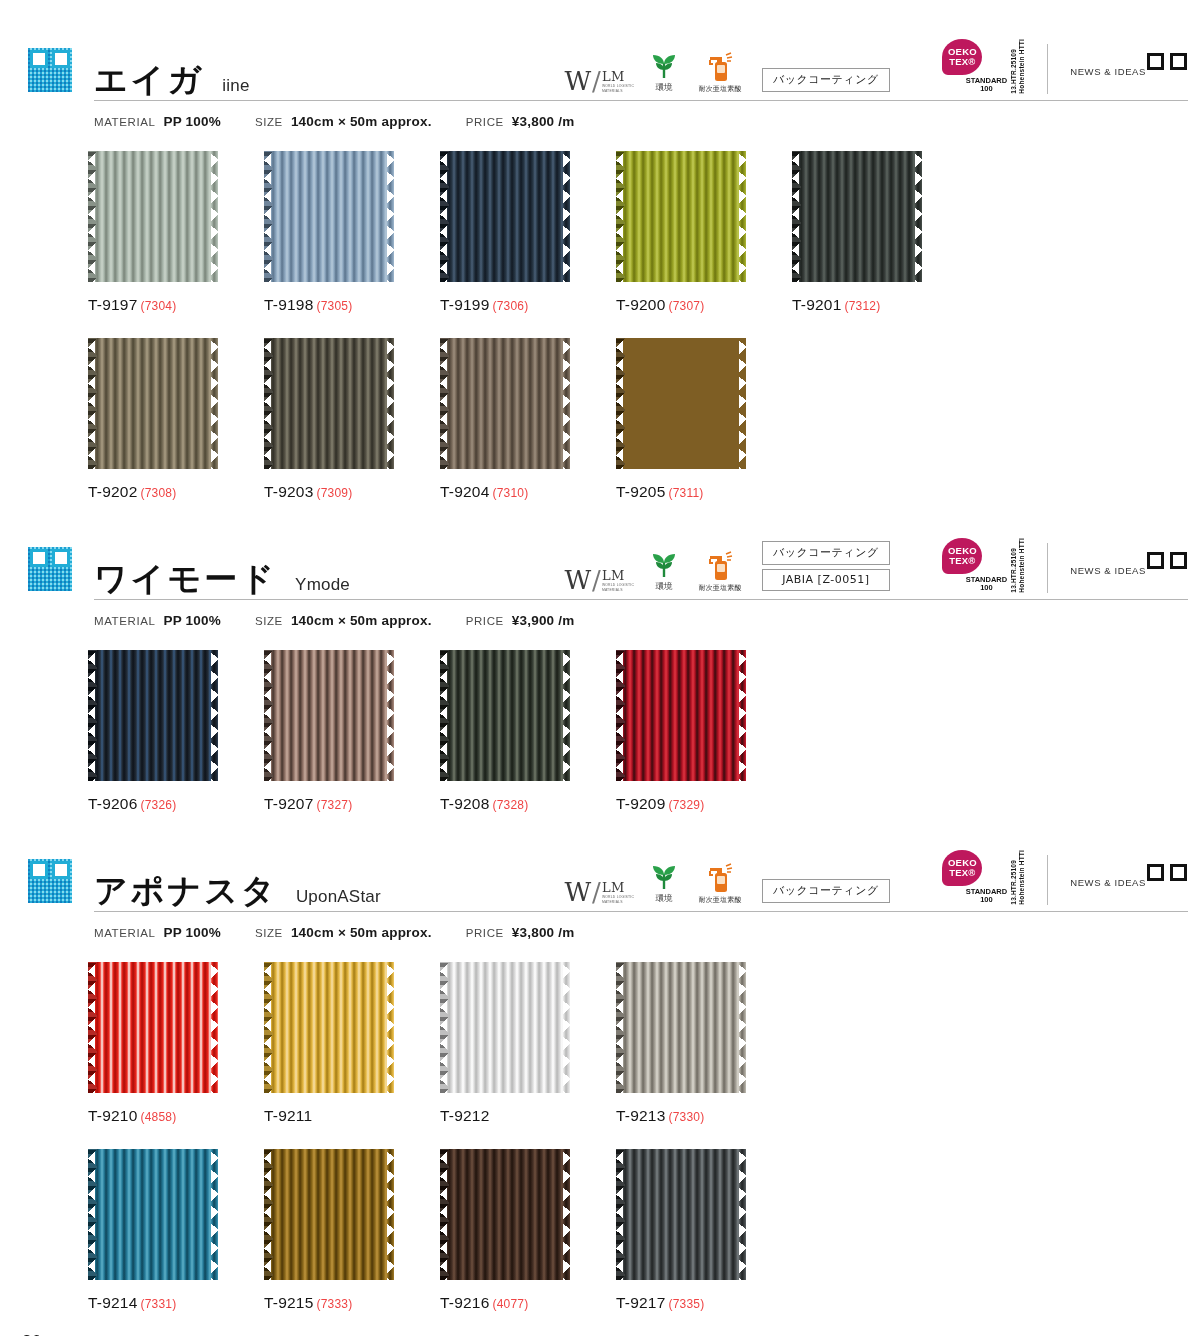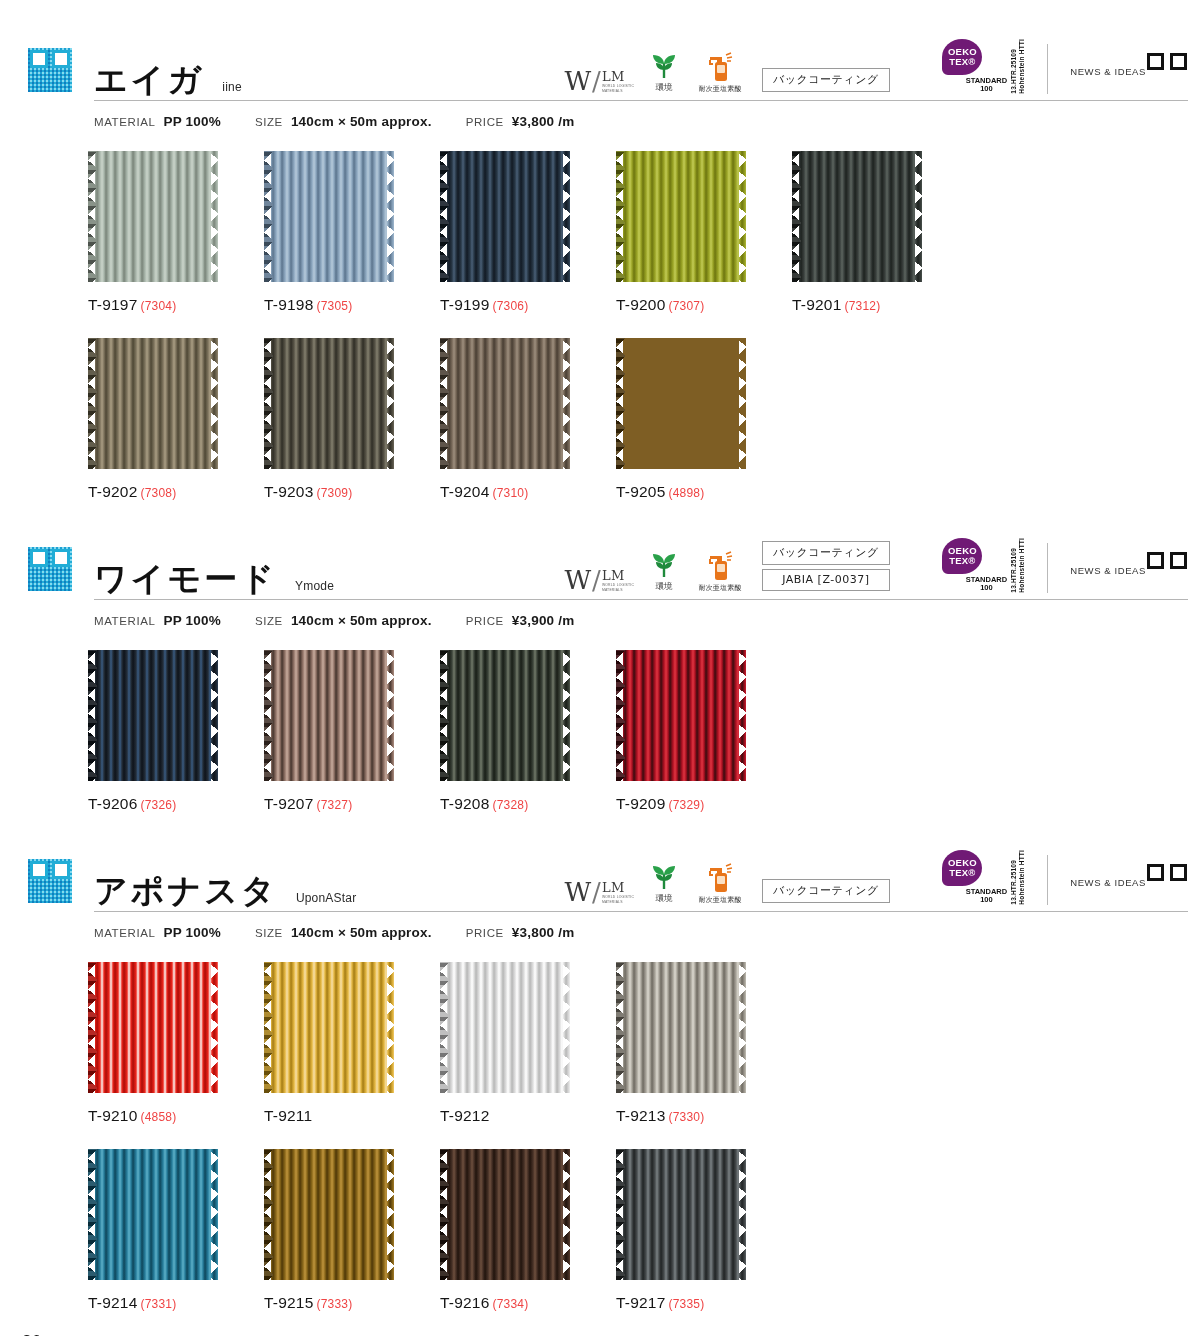--- a/index.html
+++ b/index.html
@@ -43,21 +43,21 @@
   .title-wrap { margin-left: 22px; display:flex; align-items: baseline; flex: 1; }
   .jp-title {
     font-family: "DejaVu Serif", "Liberation Serif", serif;
     font-size: 33px;
     letter-spacing: 3px;
     line-height: 1;
     color: #111;
     font-weight: 700;
   }
   .en-title {
-    font-size: 12px;
+    font-size: 17px;
     color: #2a2a2a;
     margin-left: 18px;
     letter-spacing: .2px;
   }
 
   
   .badges {
     display: flex;
     align-items: flex-end;
     gap: 10px;
@@ -94,21 +94,21 @@
     text-align: center;
     letter-spacing: .5px;
     white-space: nowrap;
     font-family: "DejaVu Sans", sans-serif;
     min-width: 104px;
   }
 
   .oeko { display:flex; align-items:center; gap:3px; margin-left: 18px; margin-bottom: 0px; }
   .oeko-logo { display:flex; flex-direction:column; align-items:center; }
   .oeko-badge {
-    width: 40px; height: 36px; background: #701a75;
+    width: 40px; height: 36px; background: #be185d;
     border-radius: 50% 50% 50% 6px;
     display:flex; flex-direction:column; align-items:center; justify-content:center;
     color:#fff; line-height: 1.05;
   }
   .oeko-badge .l1 { font-size: 9.5px; font-weight: bold; letter-spacing:.2px; }
   .oeko-badge .l2 { font-size: 9.5px; font-weight: bold; letter-spacing:.2px; }
   .oeko-std { font-size: 7.5px; font-weight:bold; color:#111; margin-top:2px; line-height:1.1; text-align:center;margin-left:48px; }
   .oeko-vert {
     display:flex; gap:1px; height: 56px; align-items:flex-end;
   }
@@ -343,21 +343,21 @@
               <div class="pinkL"></div>
               <div class="pinkR"></div>
             </div>
             <div class="code"><span>T-9204</span><span class="alt">(7310)</span></div>
           </div>
           <div class="cell">
             <div class="swatch" style="--c1: #7d5f2a; --c2: #a98game; --c3: #4c3813;">
               <div class="pinkL"></div>
               <div class="pinkR"></div>
             </div>
-            <div class="code"><span>T-9205</span><span class="alt">(4898)</span></div>
+            <div class="code"><span>T-9205</span><span class="alt">(7311)</span></div>
           </div>
         </div>
       </div>
       <div class="section" style="margin-top: 26px;">
         <div class="sec-head">
           <div class="qr-mark"></div>
           <div class="title-wrap">
             <div class="jp-title">ワイモード</div>
             <div class="en-title">Ymode</div>
           </div>
@@ -391,21 +391,21 @@
                   <rect x="11" y="5" width="5" height="6" fill="#e8751a"></rect>
                   <path d="M11 5 L4 5 L4 8 L11 8 Z" fill="#e8751a"></path>
                   <path d="M4 8 L4 12 L7 12" stroke="#e8751a" stroke-width="2" fill="none"></path>
                   <path d="M20 3 L25 1 M21 6 L26 5 M21 9 L25 9" stroke="#e8751a" stroke-width="1.4" fill="none"></path>
                 </svg>
               </div>
               <div class="cap">耐次亜塩素酸</div>
             </div>
             <div class="tagcol">
               <div class="tag">バックコーティング</div>
-              <div class="tag">JABIA [Z-0037]</div>
+              <div class="tag">JABIA [Z-0051]</div>
             </div>
             <div class="oeko">
               <div class="oeko-logo">
                 <div class="oeko-badge">
                   <div class="l1">OEKO</div>
                   <div class="l2">TEX®</div>
                 </div>
                 <div class="oeko-std">
                   <div>STANDARD</div>
                   <div>100</div>
@@ -577,21 +577,21 @@
               <div class="pinkL"></div>
               <div class="pinkR"></div>
             </div>
             <div class="code"><span>T-9215</span><span class="alt">(7333)</span></div>
           </div>
           <div class="cell">
             <div class="swatch" style="--c1: #473329; --c2: #6d5142; --c3: #241812;">
               <div class="pinkL"></div>
               <div class="pinkR"></div>
             </div>
-            <div class="code"><span>T-9216</span><span class="alt">(7334)</span></div>
+            <div class="code"><span>T-9216</span><span class="alt">(4077)</span></div>
           </div>
           <div class="cell">
             <div class="swatch" style="--c1: #4a4e50; --c2: #7b8184; --c3: #242728;">
               <div class="pinkL"></div>
               <div class="pinkR"></div>
             </div>
             <div class="code"><span>T-9217</span><span class="alt">(7335)</span></div>
           </div>
         </div>
       </div>

